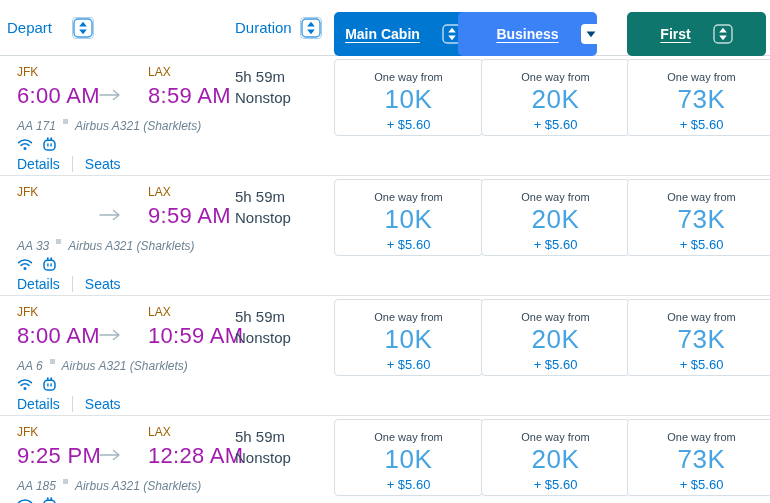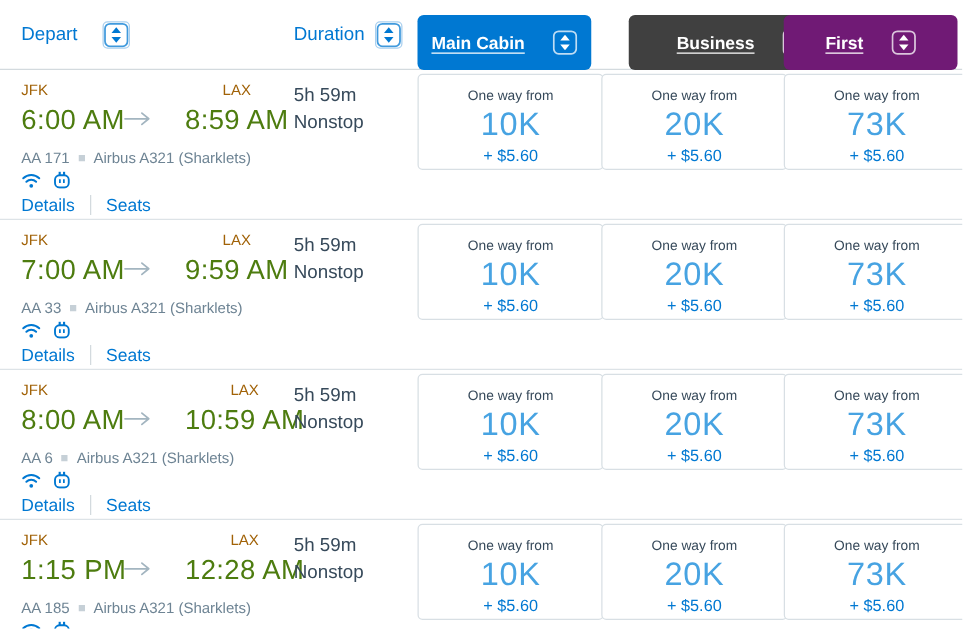--- a/index.html
+++ b/index.html
@@ -2,43 +2,43 @@
 <html><head>
 <meta charset="utf-8">
 <style>
   * { box-sizing: border-box; }
   body { margin:0; background:#fff; font-family:"Liberation Sans", sans-serif; }
   .page { position:relative; width:770px; height:503px; overflow:hidden; background:#fff; }
 
   
   .header { position:relative; height:56px; border-bottom:1px solid #d3dade; }
   .hcol { position:absolute; top:0; height:55px; display:flex; align-items:center; gap:8px; }
-  .hcol-depart { left:17px;gap:20px; } .hcol-arrive { left:148px; } .hcol-duration { left:235px; }
+  .hcol-depart { left:7px;gap:20px; } .hcol-arrive { left:148px; } .hcol-duration { left:235px; }
   .hlabel { color:#0078D2; font-size:15px; }
   .sort-btn { width:22px; height:22px; border:1px solid #a9cfee; border-radius:4px; background:#fff;
               display:flex; align-items:center; justify-content:center; padding:0; cursor:pointer; color:#0078D2; }
   .cabin-btn { position:absolute; top:12px; width:139px; height:44px; border:none; border-radius:5px;
                display:flex; align-items:center; justify-content:center; gap:22px; cursor:pointer; }
   .cabin-main { left:334px; background:#0078D2; }
-  .cabin-business { left:503px; background:#404040;padding-left:48px; }
-  .cabin-first { left:627px; background:#701a75; }
+  .cabin-business { left:458px; background:#3b82f6;padding-left:48px; }
+  .cabin-first { left:627px; background:#0f766e; }
   .clabel { color:#fff; font-weight:bold; font-size:14px; text-decoration:underline; text-underline-offset:3px; }
   .icon-white { color:#fff; display:flex; }
   .icon-blue { color:#0078D2; display:flex; }
 
   
   .flight-row { position:relative; height:120px; border-bottom:1px solid #dde3e7; }
   .seg { position:absolute; top:9px; }
-  .seg-depart { left:17px; } .seg-arrive { left:148px;text-align:center; }
+  .seg-depart { left:17px; } .seg-arrive { left:148px; }
   .code { font-size:12px; color:#a16207; }
-  .time { font-size:22px; color:#4d7c0f; margin-top:4px; letter-spacing:.3px; }
+  .time { font-size:22px; color:#a21caf; margin-top:4px; letter-spacing:.3px; }
   .arrow { position:absolute; left:99px; top:33px; color:#a3b5c0; display:flex; }
   .duration { position:absolute; left:235px; top:10px; font-size:15px; color:#36495a; line-height:21px; }
   .flight-info { position:absolute; left:17px; top:63px; font-size:12px; color:#6e8494;
-                 display:flex; align-items:center; gap:7px; }
+                 display:flex; align-items:flex-start; gap:7px;font-style:italic; }
   .sq { width:5px; height:5px; background:#c6d0d7; display:inline-block; }
   .amenities { position:absolute; left:17px; top:81px; display:flex; align-items:center; gap:10px; color:#0078D2; }
   .links { position:absolute; left:17px; top:100px; display:flex; align-items:center; gap:12px; font-size:14px; }
   .links a { color:#0078D2; text-decoration:none; cursor:pointer; }
   .vdiv { width:1px; height:16px; background:#d3dade; }
 
   
   .fare-card { position:absolute; top:3px; width:149px; height:77px; background:#fff;
                border:1px solid #d8dfe4; border-radius:4px; text-align:center; padding-top:11px; cursor:pointer; }
   .fc0 { left:334px; } .fc1 { left:481px; } .fc2 { left:627px; }
@@ -183,21 +183,20 @@
     <div class="fare-card fc2">
       <div class="fare-label">One way from</div>
       <div class="fare-value">73K</div>
       <div class="fare-fee">+ $5.60</div>
     </div>
   </div>
 
   <div class="flight-row">
     <div class="seg seg-depart">
       <div class="code">JFK</div>
-      <div class="time">7:00 AM</div>
     </div>
     <span class="arrow">
         <svg width="21" height="12" viewBox="0 0 21 12">
           <use href="#ic-arrow"></use>
         </svg>
       </span>
     <div class="seg seg-arrive">
       <div class="code">LAX</div>
       <div class="time">9:59 AM</div>
     </div>
@@ -297,21 +296,21 @@
     <div class="fare-card fc2">
       <div class="fare-label">One way from</div>
       <div class="fare-value">73K</div>
       <div class="fare-fee">+ $5.60</div>
     </div>
   </div>
 
   <div class="flight-row">
     <div class="seg seg-depart">
       <div class="code">JFK</div>
-      <div class="time">1:15 PM</div>
+      <div class="time">9:25 PM</div>
     </div>
     <span class="arrow">
         <svg width="21" height="12" viewBox="0 0 21 12">
           <use href="#ic-arrow"></use>
         </svg>
       </span>
     <div class="seg seg-arrive">
       <div class="code">LAX</div>
       <div class="time">12:28 AM</div>
     </div>

